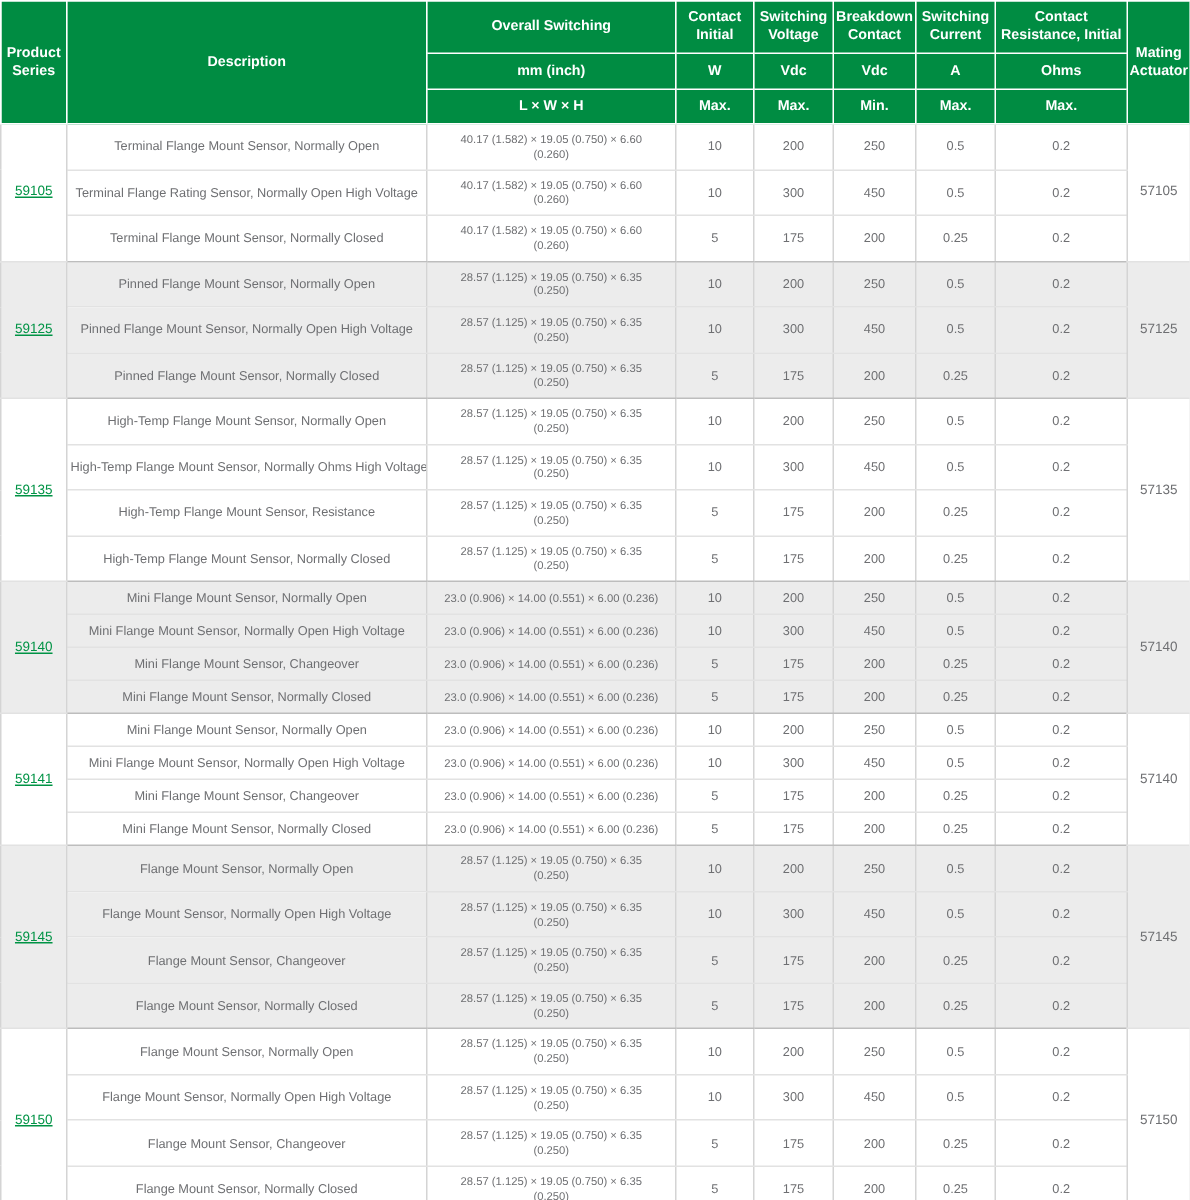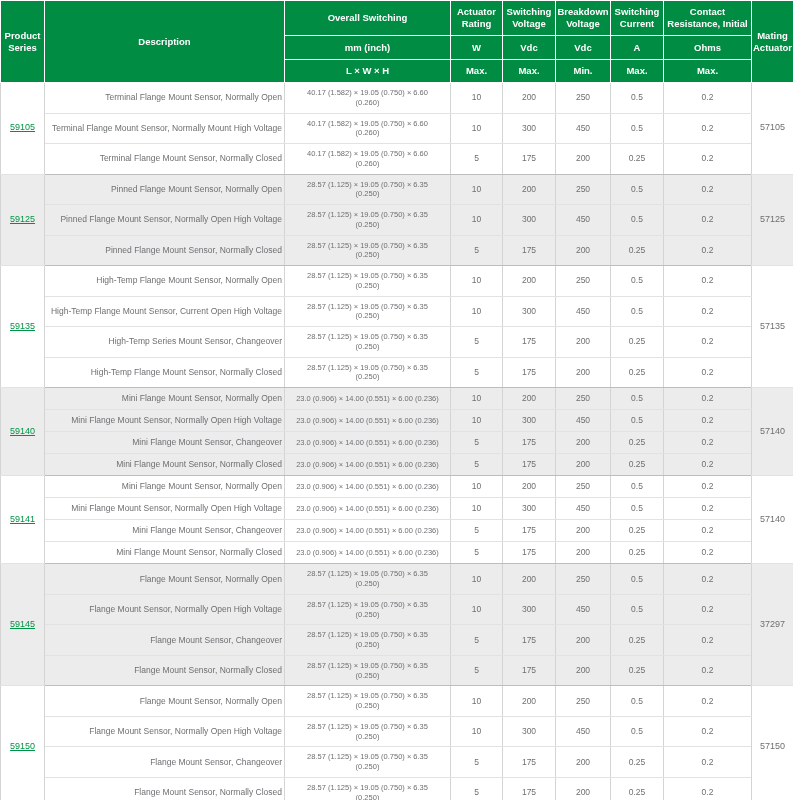--- a/index.html
+++ b/index.html
@@ -44,21 +44,20 @@
     line-height: 1.3;
     font-size: 8.5px;
   }
   tbody tr.shaded td { background: #ececec; }
   tbody tr.group-end td { border-bottom: 1px solid #bdbdbd; }
   td.desc-cell {
     white-space: nowrap;
     overflow: hidden;
     font-size: 8.5px;
     padding: 5px 2px;
-    text-align: right;
   }
   td.dims-cell {
     white-space: pre-line;
     font-size: 7.5px;
   }
   td.series-cell a {
     color: #009345;
     font-size: 9px;
     cursor: pointer;
   }
@@ -79,23 +78,23 @@
       <col style="width:55px">
       <col style="width:53px">
       <col style="width:88px">
       <col style="width:42px">
     </colgroup>
     <thead>
       <tr class="h-row-1">
         <th rowspan="3">Product Series</th>
         <th rowspan="3">Description</th>
         <th>Overall Switching</th>
-        <th>Actuator Rating</th>
+        <th>Contact Initial</th>
         <th>Switching Voltage</th>
-        <th>Breakdown Voltage</th>
+        <th>Breakdown Contact</th>
         <th>Switching Current</th>
         <th>Contact Resistance, Initial</th>
         <th rowspan="3">Mating Actuator</th>
       </tr>
       <tr class="h-row-2">
         <th>mm (inch)</th>
         <th>W</th>
         <th>Vdc</th>
         <th>Vdc</th>
         <th>A</th>
@@ -117,21 +116,21 @@
           <td class="dims-cell">40.17 (1.582) × 19.05 (0.750) × 6.60
 (0.260)</td>
           <td class="num-cell">10</td>
           <td class="num-cell">200</td>
           <td class="num-cell">250</td>
           <td class="num-cell">0.5</td>
           <td class="num-cell">0.2</td>
           <td rowspan="3" class="mating-cell">57105</td>
         </tr>
         <tr class="">
-          <td class="desc-cell">Terminal Flange Mount Sensor, Normally Mount High Voltage</td>
+          <td class="desc-cell">Terminal Flange Rating Sensor, Normally Open High Voltage</td>
           <td class="dims-cell">40.17 (1.582) × 19.05 (0.750) × 6.60
 (0.260)</td>
           <td class="num-cell">10</td>
           <td class="num-cell">300</td>
           <td class="num-cell">450</td>
           <td class="num-cell">0.5</td>
           <td class="num-cell">0.2</td>
         </tr>
         <tr class="group-end">
           <td class="desc-cell">Terminal Flange Mount Sensor, Normally Closed</td>
@@ -181,31 +180,31 @@
           <td class="dims-cell">28.57 (1.125) × 19.05 (0.750) × 6.35
 (0.250)</td>
           <td class="num-cell">10</td>
           <td class="num-cell">200</td>
           <td class="num-cell">250</td>
           <td class="num-cell">0.5</td>
           <td class="num-cell">0.2</td>
           <td rowspan="4" class="mating-cell">57135</td>
         </tr>
         <tr class="">
-          <td class="desc-cell">High-Temp Flange Mount Sensor, Current Open High Voltage</td>
-          <td class="dims-cell">28.57 (1.125) × 19.05 (0.750) × 6.35
-(0.250)</td>
-          <td class="num-cell">10</td>
-          <td class="num-cell">300</td>
-          <td class="num-cell">450</td>
-          <td class="num-cell">0.5</td>
-          <td class="num-cell">0.2</td>
-        </tr>
-        <tr class="">
-          <td class="desc-cell">High-Temp Series Mount Sensor, Changeover</td>
+          <td class="desc-cell">High-Temp Flange Mount Sensor, Normally Ohms High Voltage</td>
+          <td class="dims-cell">28.57 (1.125) × 19.05 (0.750) × 6.35
+(0.250)</td>
+          <td class="num-cell">10</td>
+          <td class="num-cell">300</td>
+          <td class="num-cell">450</td>
+          <td class="num-cell">0.5</td>
+          <td class="num-cell">0.2</td>
+        </tr>
+        <tr class="">
+          <td class="desc-cell">High-Temp Flange Mount Sensor, Resistance</td>
           <td class="dims-cell">28.57 (1.125) × 19.05 (0.750) × 6.35
 (0.250)</td>
           <td class="num-cell">5</td>
           <td class="num-cell">175</td>
           <td class="num-cell">200</td>
           <td class="num-cell">0.25</td>
           <td class="num-cell">0.2</td>
         </tr>
         <tr class="group-end">
           <td class="desc-cell">High-Temp Flange Mount Sensor, Normally Closed</td>
@@ -296,21 +295,21 @@
         <tr class="shaded ">
           <td rowspan="4" class="series-cell"><a href="#">59145</a></td>
           <td class="desc-cell">Flange Mount Sensor, Normally Open</td>
           <td class="dims-cell">28.57 (1.125) × 19.05 (0.750) × 6.35
 (0.250)</td>
           <td class="num-cell">10</td>
           <td class="num-cell">200</td>
           <td class="num-cell">250</td>
           <td class="num-cell">0.5</td>
           <td class="num-cell">0.2</td>
-          <td rowspan="4" class="mating-cell">37297</td>
+          <td rowspan="4" class="mating-cell">57145</td>
         </tr>
         <tr class="shaded ">
           <td class="desc-cell">Flange Mount Sensor, Normally Open High Voltage</td>
           <td class="dims-cell">28.57 (1.125) × 19.05 (0.750) × 6.35
 (0.250)</td>
           <td class="num-cell">10</td>
           <td class="num-cell">300</td>
           <td class="num-cell">450</td>
           <td class="num-cell">0.5</td>
           <td class="num-cell">0.2</td>

